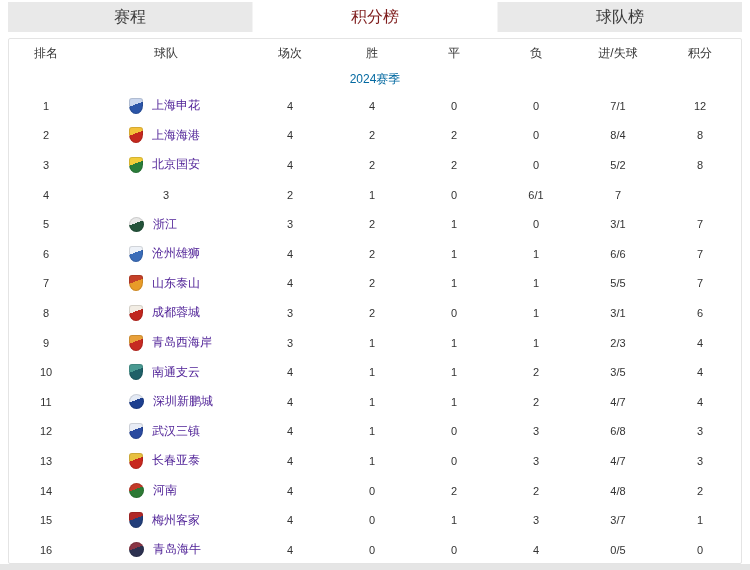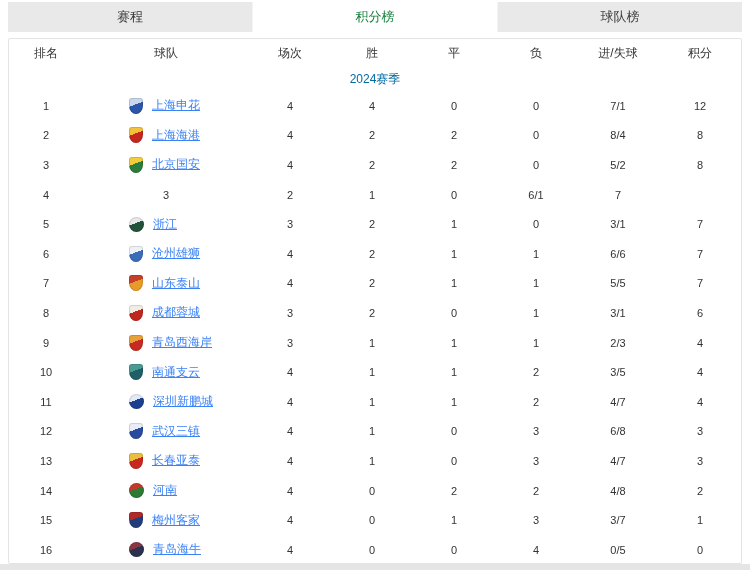--- a/index.html
+++ b/index.html
@@ -3,46 +3,46 @@
 <meta charset="utf-8">
 <style>
   html,body { margin:0; padding:0; }
   body {
     width:750px; height:570px; background:#ffffff; overflow:hidden; position:relative;
     font-family:"Liberation Sans","DejaVu Sans",sans-serif;
   }
   .tabbar { display:flex; margin:2px 8px 0 8px; height:30px; }
   .tab {
     flex:1; display:flex; align-items:center; justify-content:center;
-    background:#e9e9e9; font-size:13px; color:#3a3a3a; cursor:pointer;
+    background:#e9e9e9; font-size:16px; color:#3a3a3a; cursor:pointer;
     border-right:1px solid #f4f4f4;
   }
   .tab:last-child { border-right:none; }
-  .tab.active { background:#ffffff; color:#15803d; }
+  .tab.active { background:#ffffff; color:#7f1d1d; }
   .card {
     margin:6px 8px 8px 8px; height:526px; background:#ffffff;
     border:1px solid #e4e4e4; border-radius:2px; box-sizing:border-box;
   }
   .header-row, .row {
     display:grid; grid-template-columns:74px 166px repeat(6,1fr);
     align-items:center;
   }
   .header-row { height:28px; font-size:12px; color:#333; }
   .header-cell { text-align:center; }
   .season-row {
     height:24px; display:flex; align-items:center; justify-content:center;
     font-size:12px; color:#0369a1;
   }
   .row { height:29.6px; font-size:11px; color:#333; }
   .cell { text-align:center; }
   .team-cell {
     display:flex; align-items:center; text-align:left;
     padding-left:46px; gap:9px; box-sizing:border-box;
   }
-  .team-name { font-size:12px; color:#3b82f6; white-space:nowrap;text-decoration:underline; }
+  .team-name { font-size:12px; color:#4c1d95; white-space:nowrap; }
   .logo { flex:none; box-shadow:inset 0 0 0 1px rgba(0,0,0,0.12); }
   .logo-shield { width:14px; height:16px; border-radius:3px 3px 50% 50% / 3px 3px 55% 55%; }
   .logo-circle { width:15px; height:15px; border-radius:50%; }
   .bottom-strip {
     position:absolute; left:0; bottom:0; width:750px; height:6px; background:#e5e5e5;
   }
 </style>
 </head>
 <body>
 

